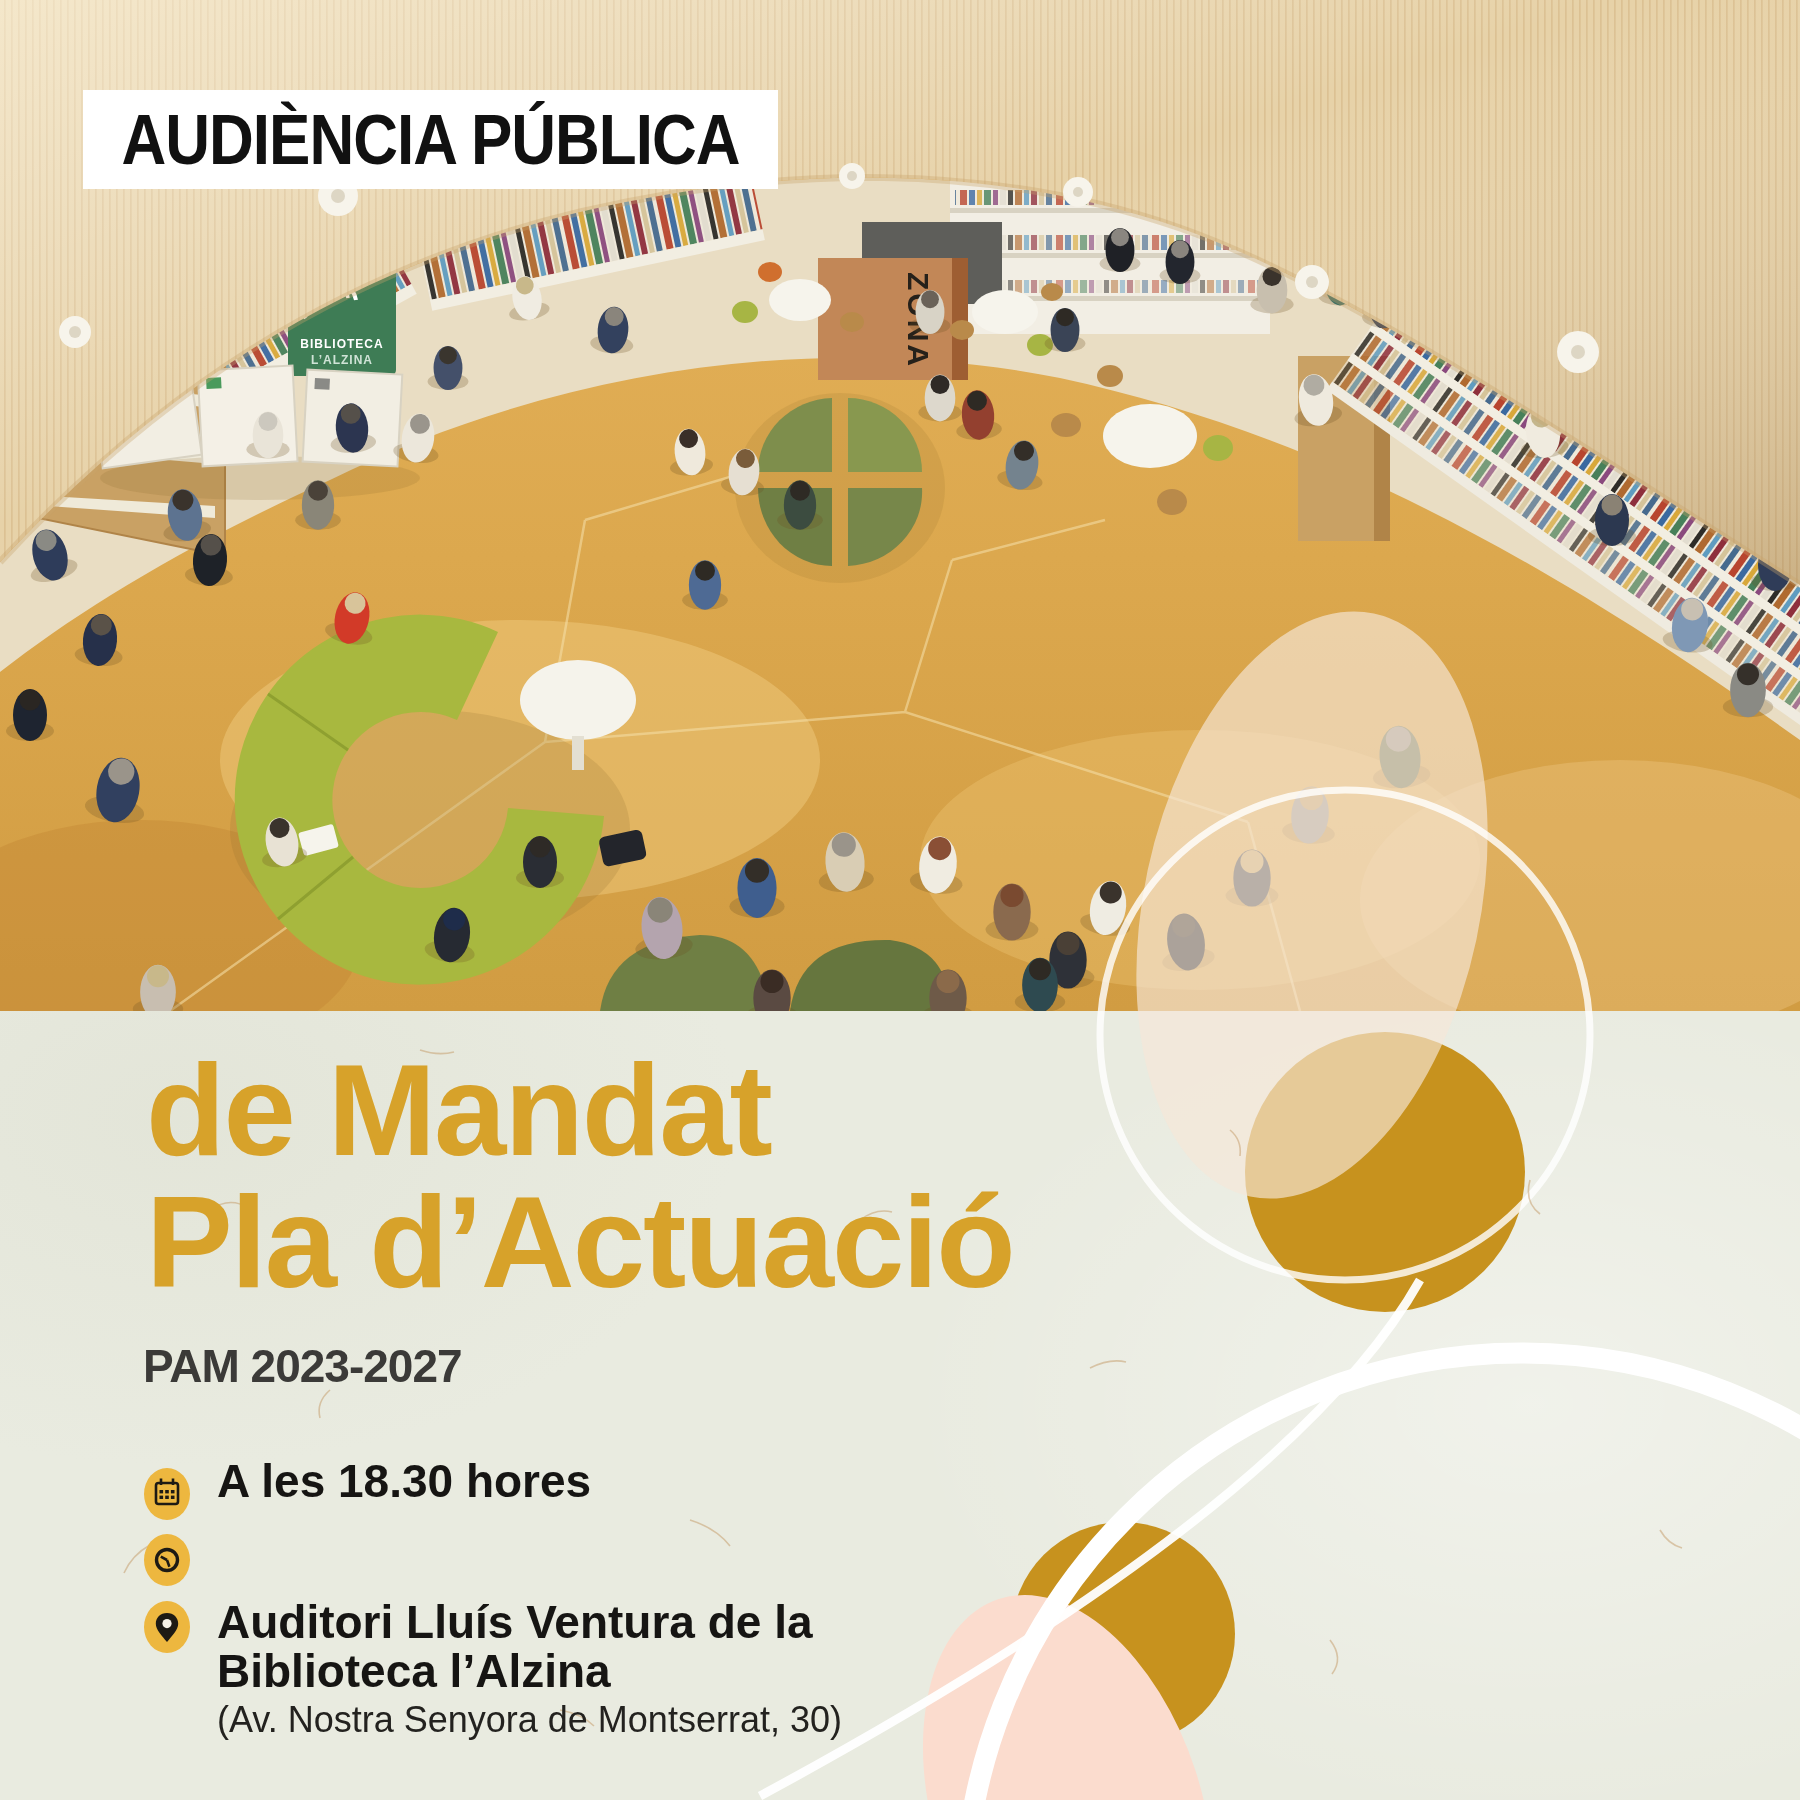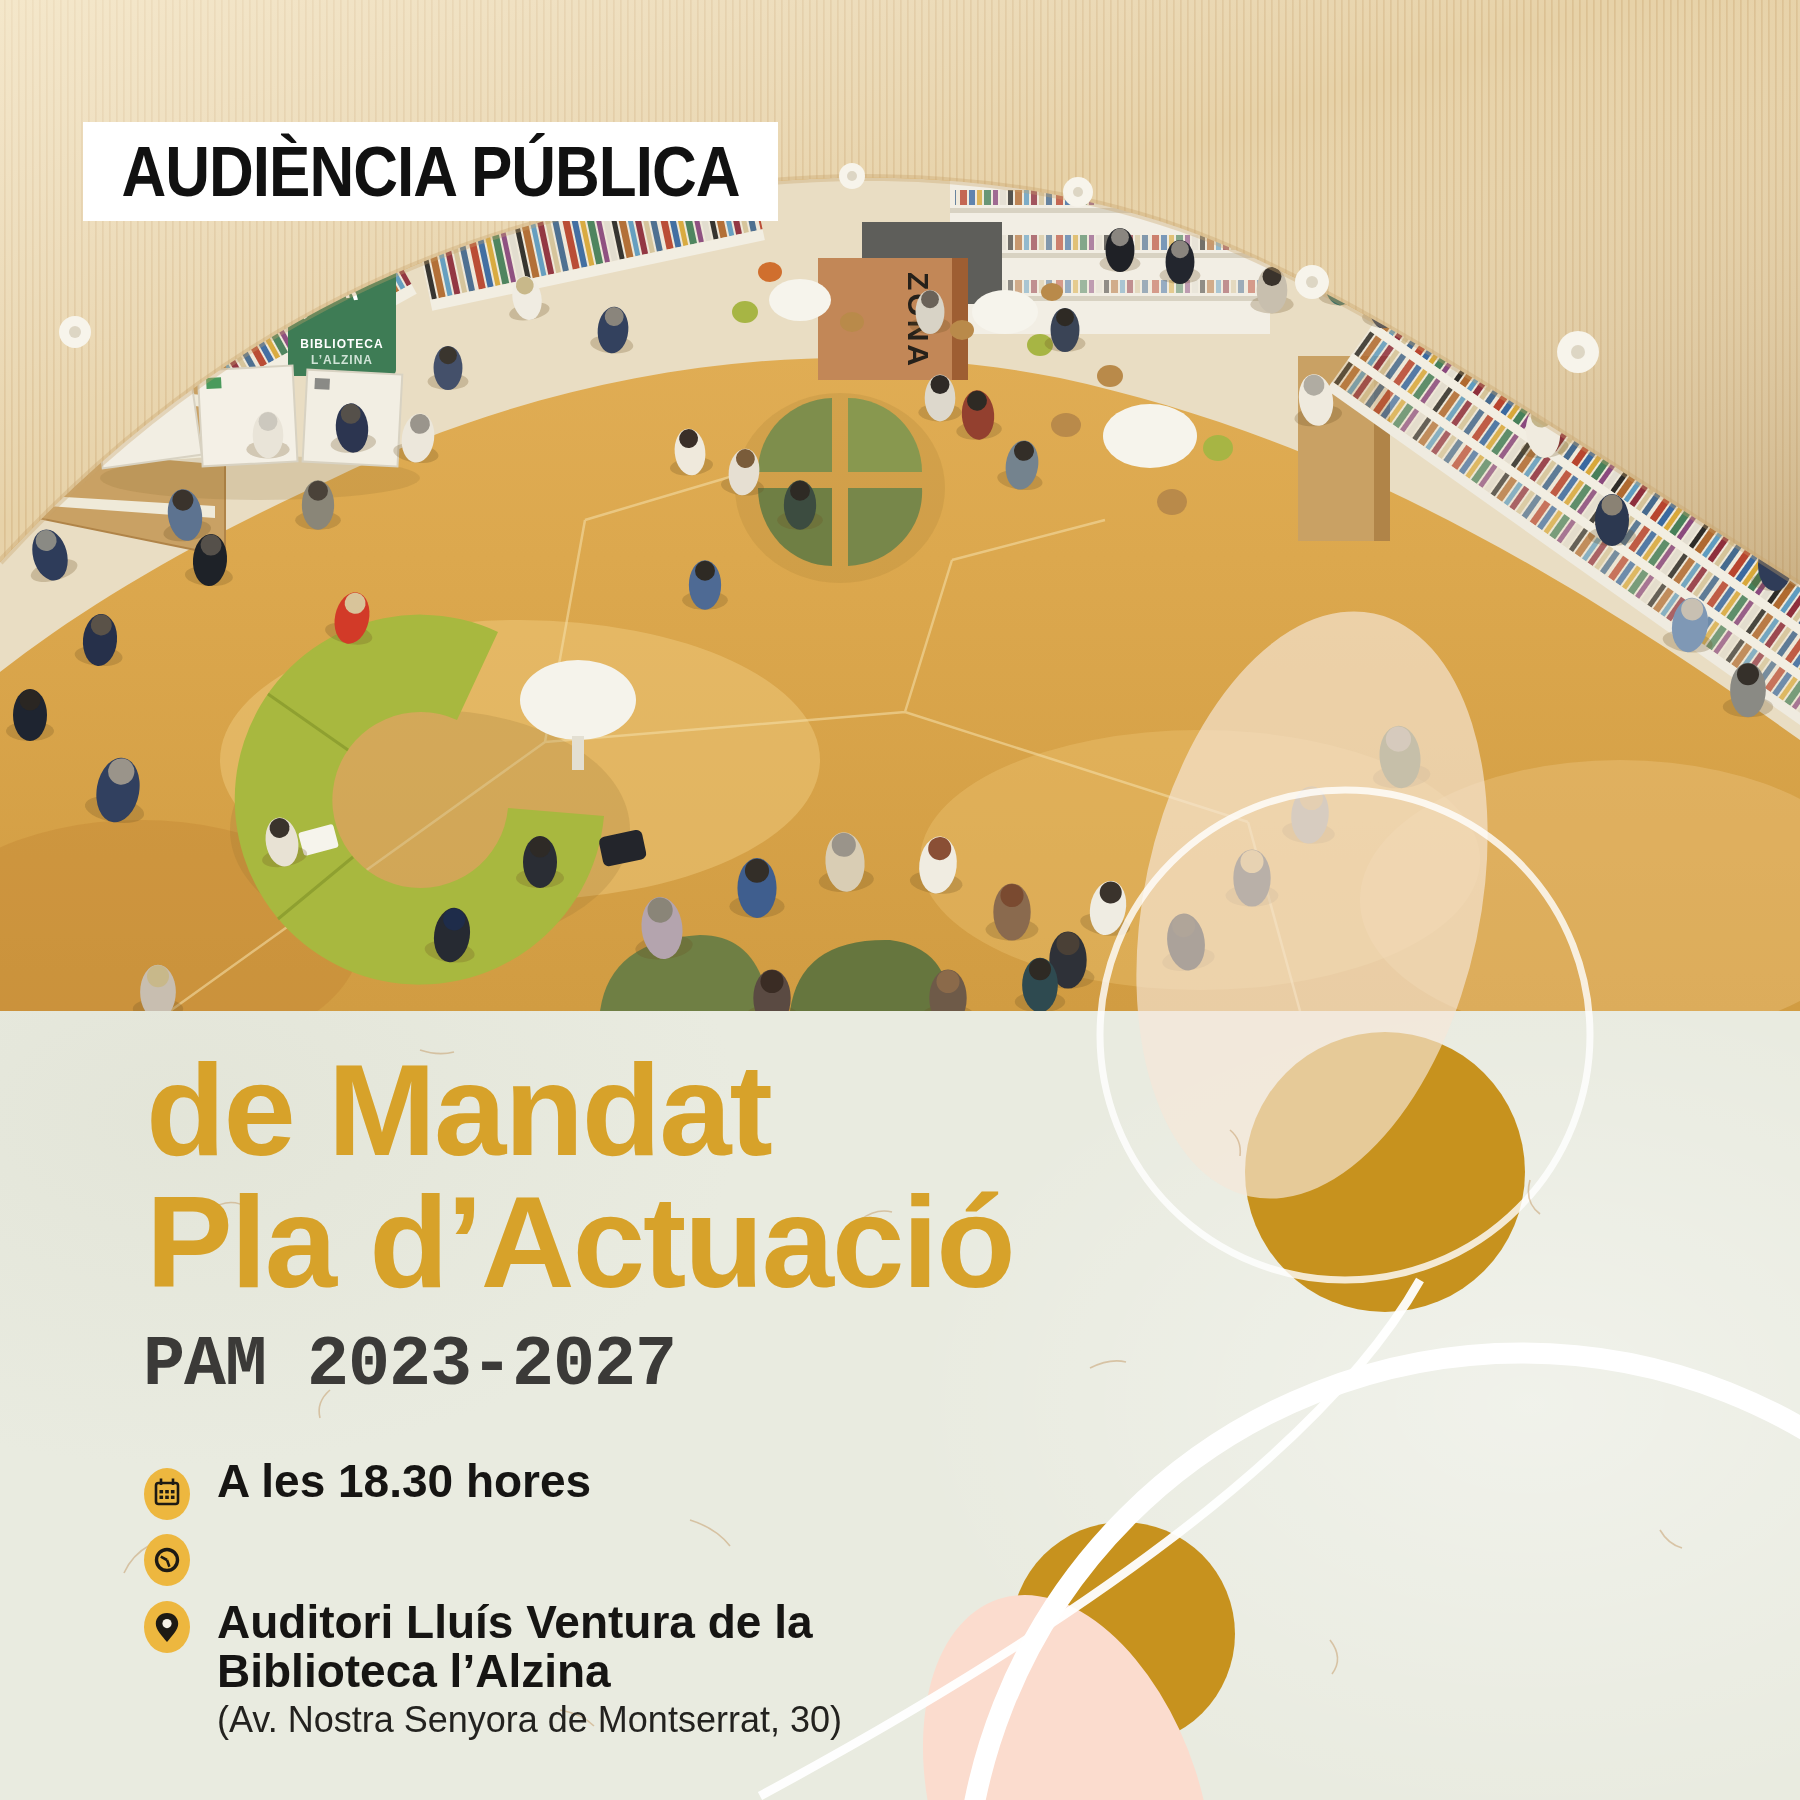--- a/index.html
+++ b/index.html
@@ -7,35 +7,35 @@
     position:relative;width:1800px;height:1800px;overflow:hidden;
     background:#e9ebe0;
     background-image:
       radial-gradient(900px 600px at 85% 78%, rgba(255,255,255,.35), rgba(255,255,255,0) 70%),
       radial-gradient(800px 500px at 10% 62%, rgba(222,224,210,.55), rgba(222,224,210,0) 70%);
     font-family:"Liberation Sans","DejaVu Sans",sans-serif;
   }
   .photo{position:absolute;left:0;top:0;width:1800px;height:1011px;}
   .banner{
     position:absolute;left:83px;top:90px;width:695px;height:99px;
-    background:#ffffff;display:flex;align-items:center;justify-content:center;margin-top:32px;
+    background:#ffffff;display:flex;align-items:center;justify-content:center;
   }
   .banner span{
     font-size:62px;font-weight:700;color:#111111;letter-spacing:-1px;
     transform:scaleY(1.14);white-space:nowrap;
   }
   .decor{position:absolute;left:0;top:0;width:1800px;height:1800px;pointer-events:none;}
   .title{
     position:absolute;left:146px;top:1044px;
     font-size:130px;line-height:132px;font-weight:700;color:#d7a22a;
     letter-spacing:-2px;white-space:nowrap;
   }
   .subtitle{
     position:absolute;left:143px;top:1329px;
-    font-size:70px;line-height:74px;font-weight:700;color:#3b3a38;letter-spacing:-1px;font-family:Liberation Mono, monospace;
+    font-size:46px;line-height:74px;font-weight:700;color:#3b3a38;letter-spacing:-1px;
   }
   .detail-icon{position:absolute;left:144px;width:46px;height:54px;}
   .icon-1{top:1467px}.icon-2{top:1533px}.icon-3{top:1600px}
   .detail-text{
     position:absolute;left:217px;color:#161513;font-weight:700;
     font-size:46px;line-height:50px;white-space:nowrap;
   }
   .row-1{top:1470px}.row-2{top:1456px}.row-3{top:1597px}
   .detail-text .second{line-height:49px;}
   .detail-text .note{font-weight:400;font-size:36px;line-height:40px;margin-top:4px;color:#23221f;}

